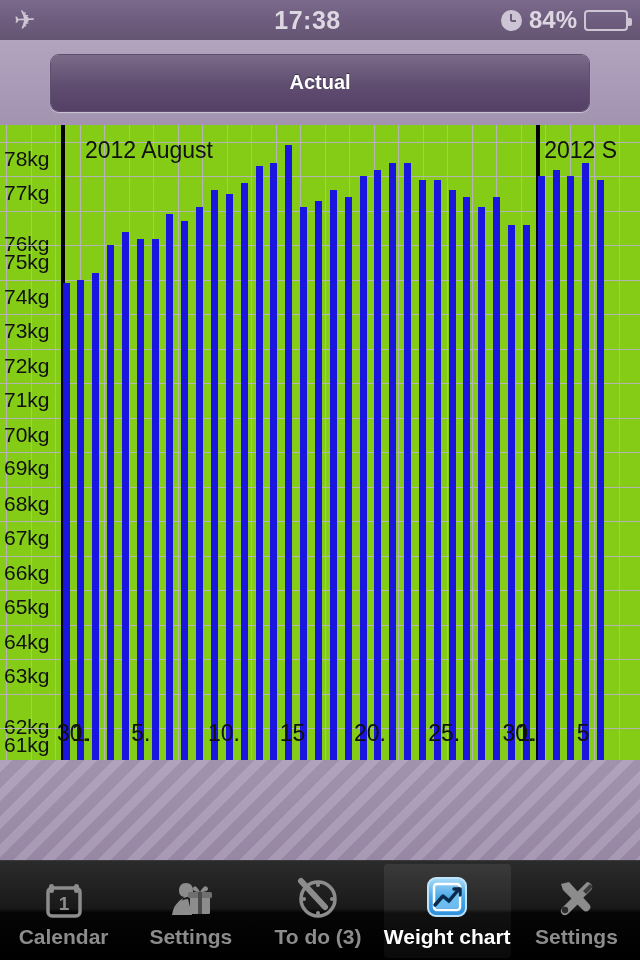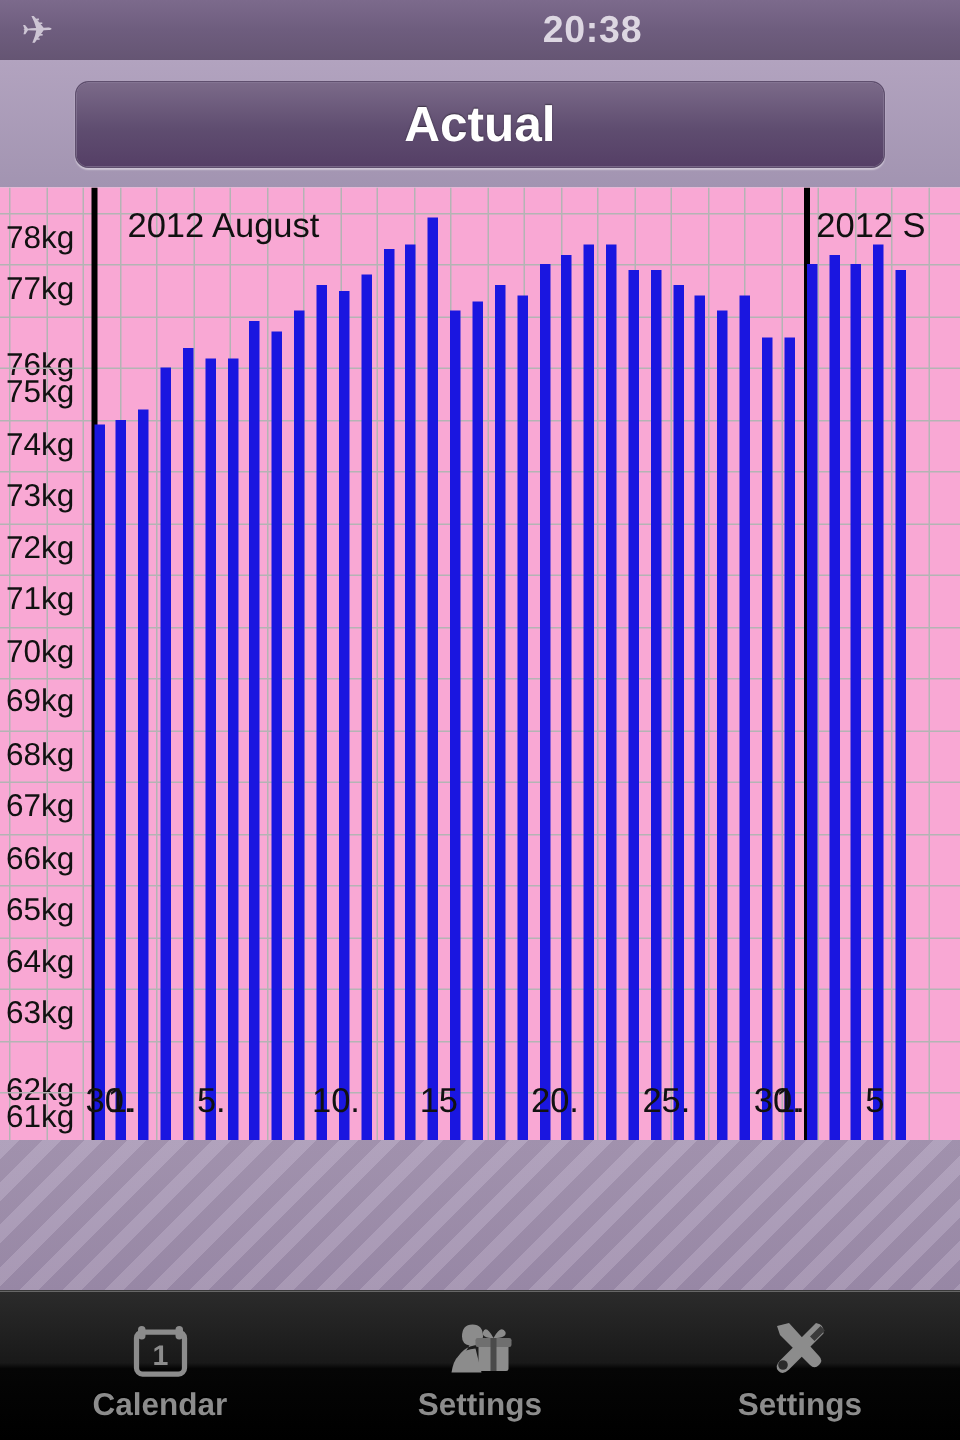--- a/index.html
+++ b/index.html
@@ -41,31 +41,31 @@
     background:linear-gradient(to bottom,#b2a3bf 0%,#a294b1 100%);
     display:flex; align-items:center; justify-content:center;
   }
   .segctl {
     width:540px; height:58px; display:flex;
     border:1.5px solid #5f4f6e; border-radius:9px; overflow:hidden;
     box-shadow:0 1px 1px rgba(255,255,255,.45);
   }
   .seg {
     flex:1; display:flex; align-items:center; justify-content:center;
-    font-size:33px; font-weight:bold; color:#ffffff;
+    font-size:20px; font-weight:bold; color:#ffffff;
     text-shadow:0 -1px 1px rgba(0,0,0,.45); cursor:pointer;
   }
   .seg.sel { background:linear-gradient(to bottom,#7b6a89 0%,#5f4d70 55%,#553f66 100%); }
   .seg.unsel { background:linear-gradient(to bottom,#a897b6 0%,#8b79a0 55%,#82709a 100%);
                border-left:1.5px solid #5f4f6e; }
 
   
   .chartwrap {
     position:absolute; left:0; top:125px; width:640px; height:635px;
-    background:#f9a8d4; overflow:hidden;
+    background:#84cc16; overflow:hidden;
   }
   .grid-v, .grid-h { position:absolute; background:#b4b4b4; }
   .grid-v { width:1px; top:0; height:635px; }
   .grid-h { left:0; width:640px; height:1px; }
   .ylabel {
     position:absolute; left:4px; font-size:21px; color:#111;
     line-height:1; white-space:nowrap;
   }
   .monthdiv { position:absolute; width:4px; top:0; height:635px; background:#000; }
   .monthlbl { position:absolute; font-size:23px; color:#111; white-space:nowrap; }
@@ -101,21 +101,28 @@
 </style>
 </head>
 <body>
 
 <div id="app">
 
   <div class="statusbar">
     <div class="sb-left">
       <span class="plane">✈</span>
     </div>
-    <div class="sb-mid">20:38</div>
+    <div class="sb-mid">17:38</div>
+    <div class="sb-right">
+      <span class="clock-ic"></span>
+      <span class="batt-pct">84%</span>
+      <span class="batt">
+        <span class="batt-fill" id="batt-fill" style="width: 84%;"></span>
+      </span>
+    </div>
   </div>
 
   <div class="segbar">
     <div class="segctl" id="segctl">
         <div class="seg sel">Actual</div>
       </div>
   </div>
 
   <div class="chartwrap" id="chartwrap">
       <div class="grid-v" style="left: 6px;"></div>
@@ -256,20 +263,53 @@
       <rect x="20" y="17" width="24" height="6" rx="1.5" fill="#6f6f6f"></rect>
       <rect x="30" y="17" width="4" height="22" fill="#4a4a4a"></rect>
       <path d="M32 17 Q27 8 25 13 Q24 17 32 17 Q37 8 40 13 Q41 17 32 17" fill="#8c8c8c"></path>
     </svg>
         </div>
         <div class="tab-lbl">Settings</div>
       </div>
       <div class="tab">
         <div class="tab-ic">
           <svg width="46" height="46" viewBox="0 0 46 46">
+      <circle cx="23" cy="25" r="17" fill="none" stroke="#8c8c8c" stroke-width="3.5"></circle>
+      <circle cx="23" cy="11" r="2" fill="#8c8c8c"></circle>
+      <circle cx="37" cy="25" r="2" fill="#8c8c8c"></circle>
+      <circle cx="23" cy="39" r="2" fill="#8c8c8c"></circle>
+      <circle cx="9" cy="25" r="2" fill="#8c8c8c"></circle>
+      <path d="M6 7 L30 33" stroke="#8c8c8c" stroke-width="6" stroke-linecap="round"></path>
+      <path d="M23 25 L30 33" stroke="#8c8c8c" stroke-width="4" stroke-linecap="round"></path>
+    </svg>
+        </div>
+        <div class="tab-lbl">To do (3)</div>
+      </div>
+      <div class="tab active">
+        <div class="tab-ic">
+          <svg width="46" height="46" viewBox="0 0 46 46">
+      <defs>
+        <linearGradient id="cg" x1="0" y1="0" x2="0" y2="1">
+          <stop offset="0%" stop-color="#a9dcf8"></stop>
+          <stop offset="50%" stop-color="#4aa8e8"></stop>
+          <stop offset="100%" stop-color="#2d8fdc"></stop>
+        </linearGradient>
+      </defs>
+      <rect x="4" y="4" width="38" height="38" rx="8" fill="url(#cg)" stroke="#bfe3fa" stroke-width="2"></rect>
+      <rect x="10" y="10" width="26" height="26" rx="3" fill="none" stroke="#ffffff" stroke-width="2.5"></rect>
+      <path d="M11 31 L19 22 L25 27 L35 15" fill="none" stroke="#0b2a4a" stroke-width="3.5" stroke-linejoin="round" stroke-linecap="round"></path>
+      <path d="M30 15 L36 15 L36 21" fill="none" stroke="#0b2a4a" stroke-width="3.5" stroke-linejoin="round" stroke-linecap="round"></path>
+      <path d="M11 34 L19 25 L25 30 L35 18 L35 34 Z" fill="#7fc6f2" opacity=".75"></path>
+    </svg>
+        </div>
+        <div class="tab-lbl">Weight chart</div>
+      </div>
+      <div class="tab">
+        <div class="tab-ic">
+          <svg width="46" height="46" viewBox="0 0 46 46">
       <path d="M8 10 L16 8 L36 30 Q39 33 36 36 Q33 39 30 36 L10 16 Z" fill="#8c8c8c"></path>
       <path d="M34 8 Q40 9 39 15 L28 26 L22 20 L33 9 Z" fill="#8c8c8c"></path>
       <path d="M37 10 L30 17 L33 20 L40 13 Z" fill="#3a3a3a"></path>
       <path d="M19 24 L10 33 Q6 37 9 40 Q12 43 16 39 L25 30 Z" fill="#8c8c8c"></path>
       <circle cx="12" cy="36" r="3.2" fill="#2a2a2a"></circle>
     </svg>
         </div>
         <div class="tab-lbl">Settings</div>
       </div>
     </div>

